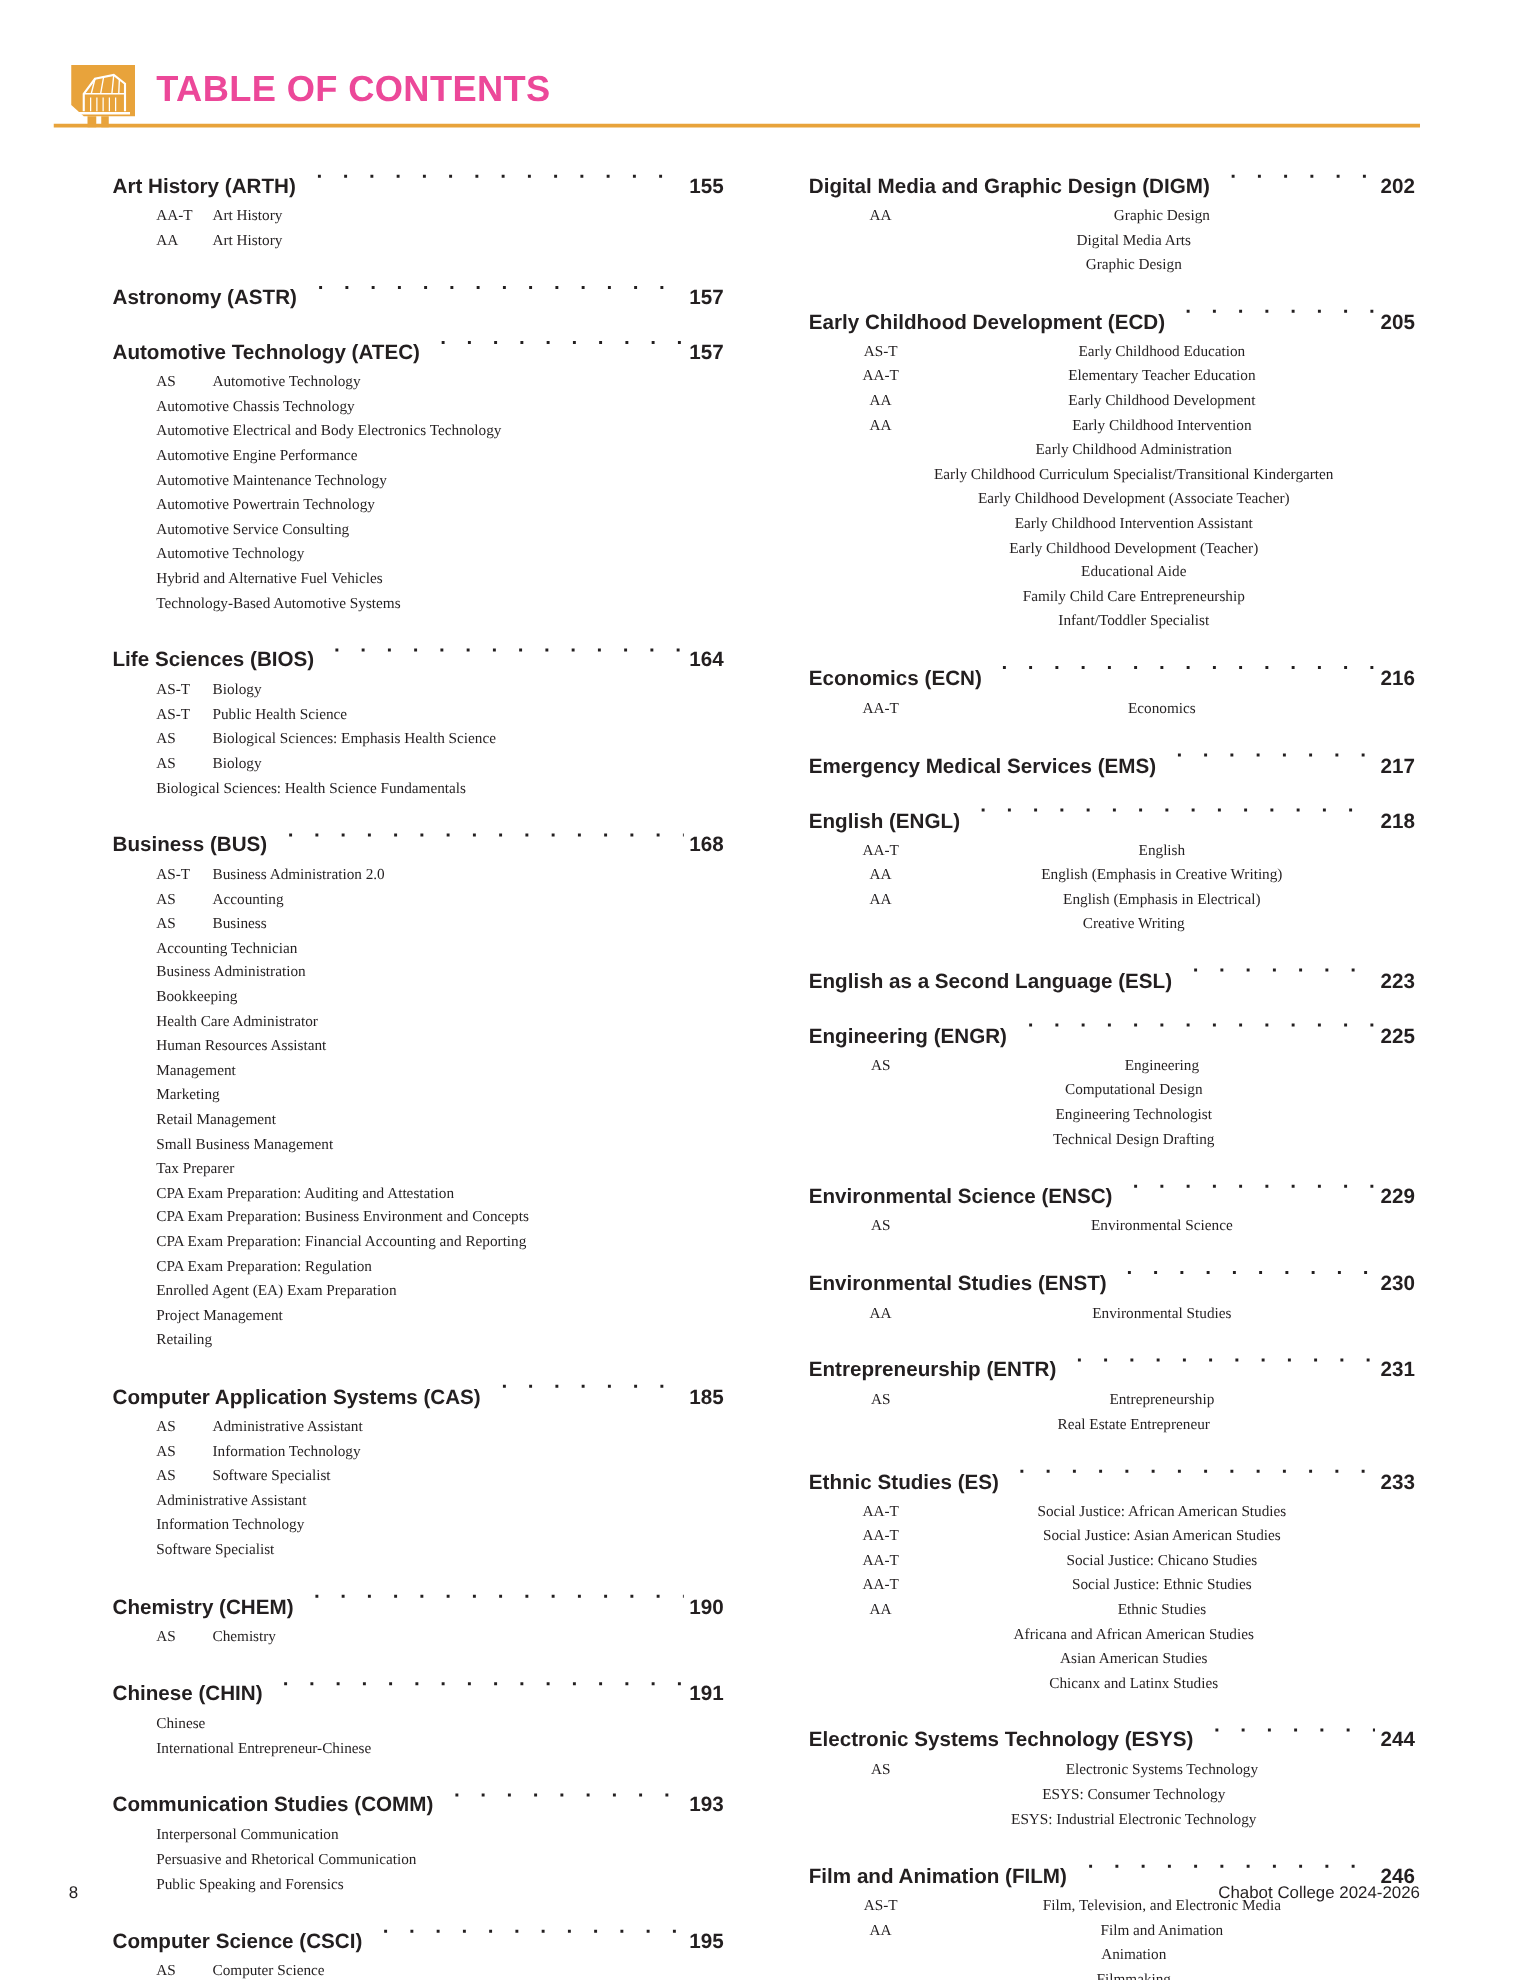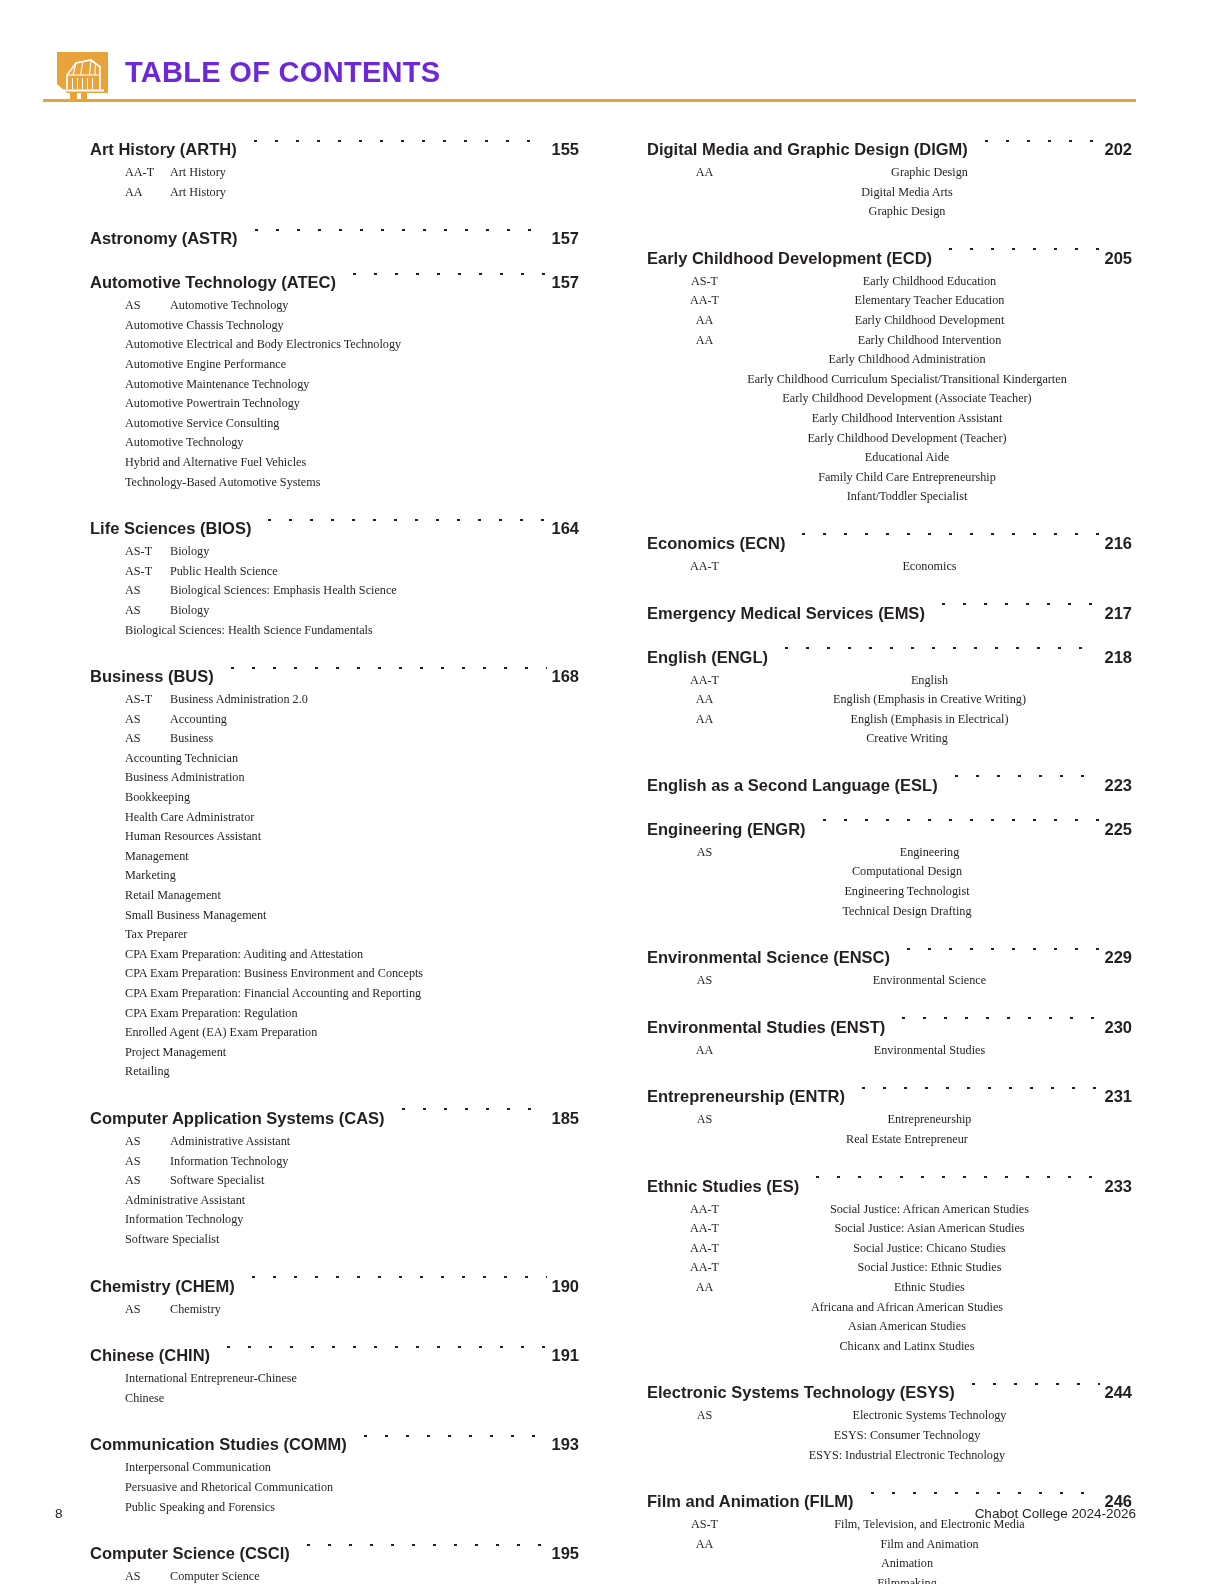--- a/index.html
+++ b/index.html
@@ -3,21 +3,21 @@
 <meta charset="utf-8">
 <style>
   html,body { margin:0; padding:0; }
   body {
     width:1224px; height:1584px; background:#ffffff; position:relative;
     font-family:"Liberation Sans", sans-serif; color:#231f20; overflow:hidden;
   }
   .logo { position:absolute; left:50px; top:52px; }
   .page-title {
     position:absolute; left:125px; top:56px; margin:0;
-    font-size:29px; font-weight:bold; letter-spacing:0.3px; color:#6d28d9;
+    font-size:29px; font-weight:bold; letter-spacing:0.3px; color:#ec4899;
   }
   .gold-rule { position:absolute; left:43px; top:99px; width:1093px; height:2.5px; background:#E8A33B; }
 
   .col { position:absolute; top:119px; }
   #col-left  { left:90px;  width:489px; }
   #col-right { left:647px; width:485px;text-align:center; }
 
   .heading-row {
     display:flex; align-items:baseline; white-space:nowrap;
     font-size:16.5px; font-weight:bold; line-height:22px; margin-bottom:3px;
@@ -273,24 +273,24 @@
   </section>
 
   <section class="section">
     <div class="heading-row">
       <span class="heading-title">Chinese (CHIN)</span>
       <span class="leader"></span>
       <span class="pagenum">191</span>
     </div>
     <div class="items">
           <div class="item">
+            <span class="label">Chinese</span>
+          </div>
+          <div class="item">
             <span class="label">International Entrepreneur-Chinese</span>
-          </div>
-          <div class="item">
-            <span class="label">Chinese</span>
           </div>
         </div>
   </section>
 
   <section class="section">
     <div class="heading-row">
       <span class="heading-title">Communication Studies (COMM)</span>
       <span class="leader"></span>
       <span class="pagenum">193</span>
     </div>

